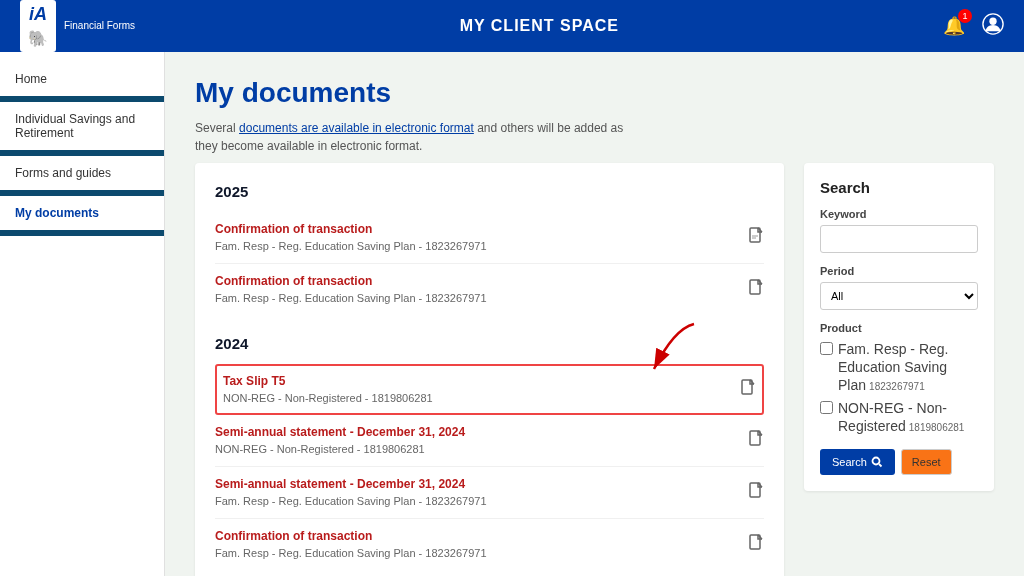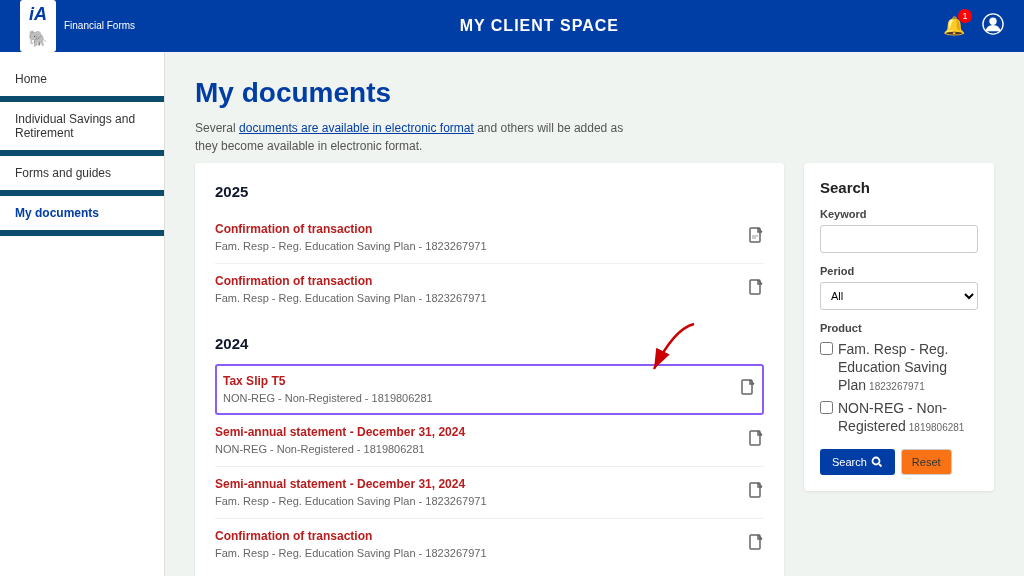--- a/index.html
+++ b/index.html
@@ -168,21 +168,21 @@
       color: #666;
       font-size: 11px;
     }
     .doc-icon {
       color: #666;
       font-size: 16px;
       margin-left: 10px;
       flex-shrink: 0;
     }
     .doc-item.highlighted {
-      border: 2px solid #8b5cf6;
+      border: 2px solid #ef4444;
       padding: 8px 6px;
       border-radius: 3px;
     }
     .year-section { margin-bottom: 20px; position: relative; }
 
     
     .search-panel {
       width: 190px;
       background: white;
       border-radius: 4px;

